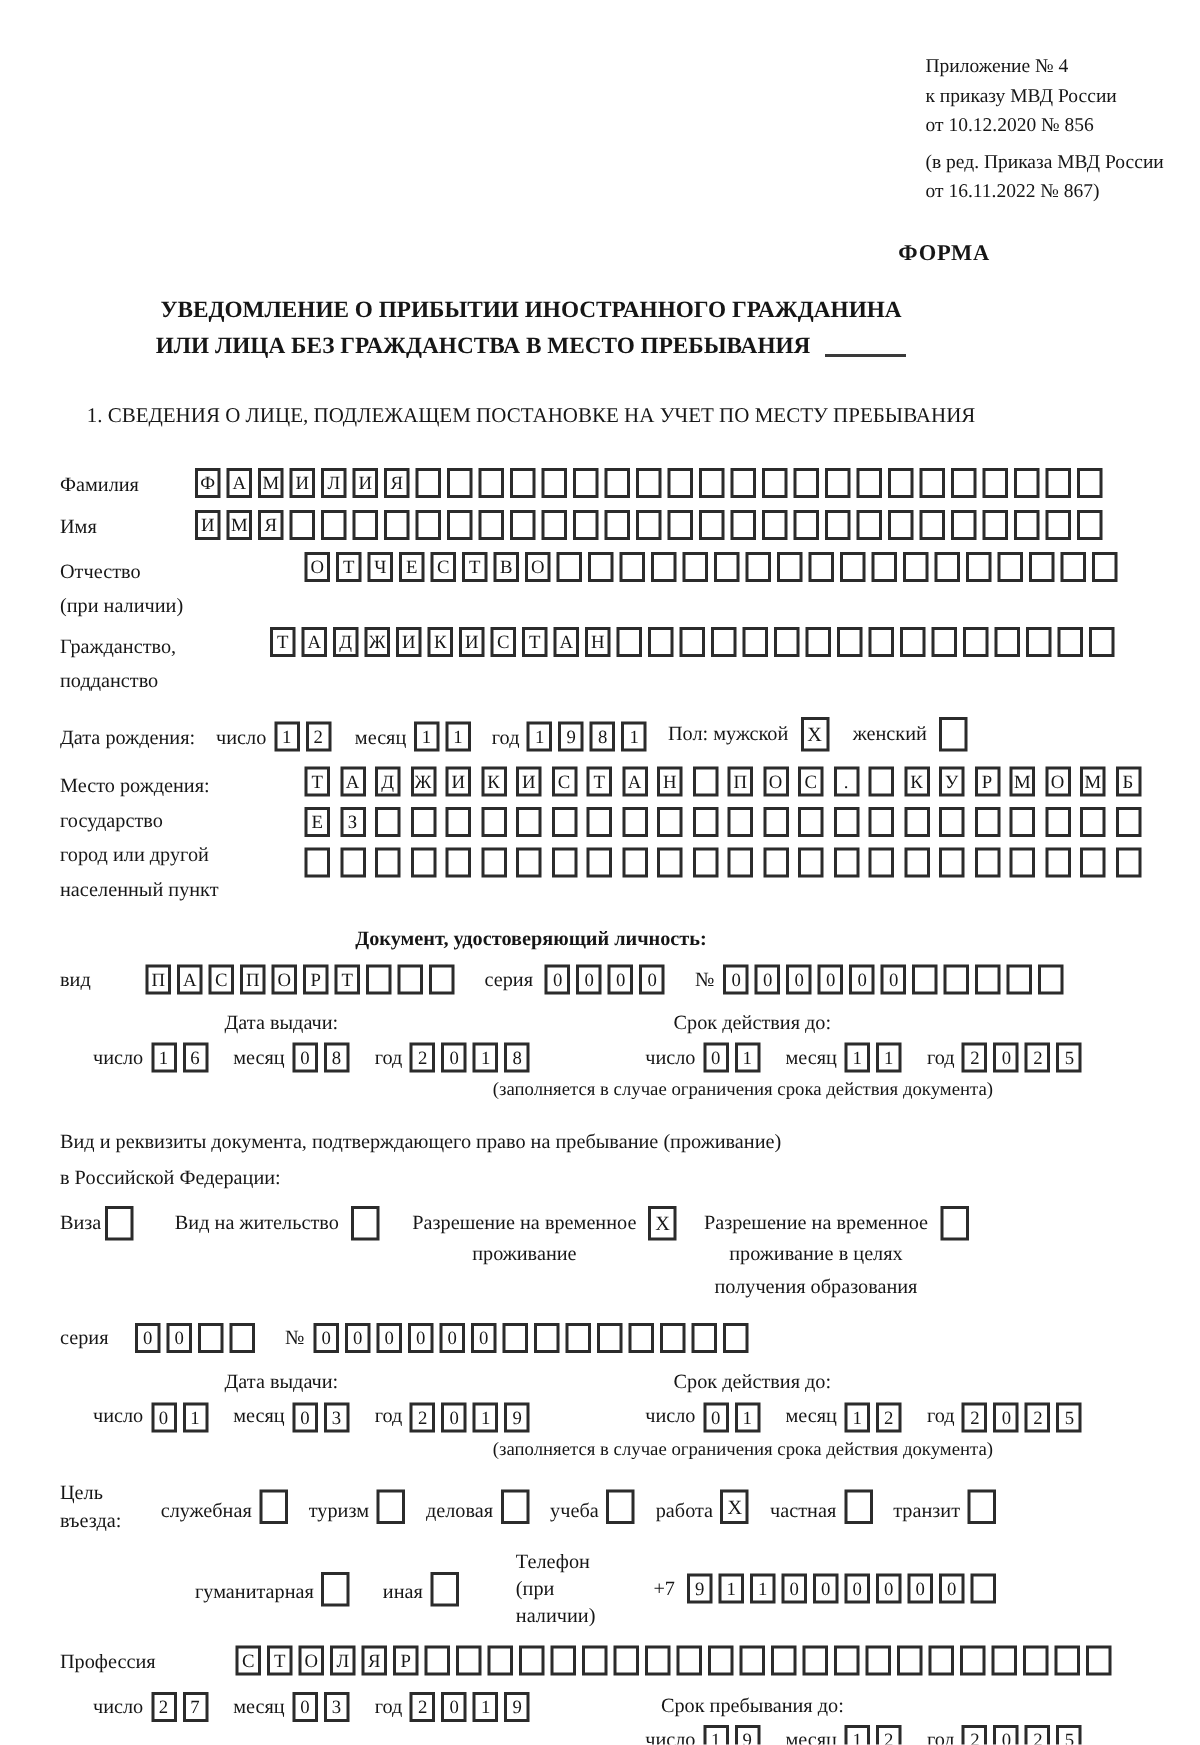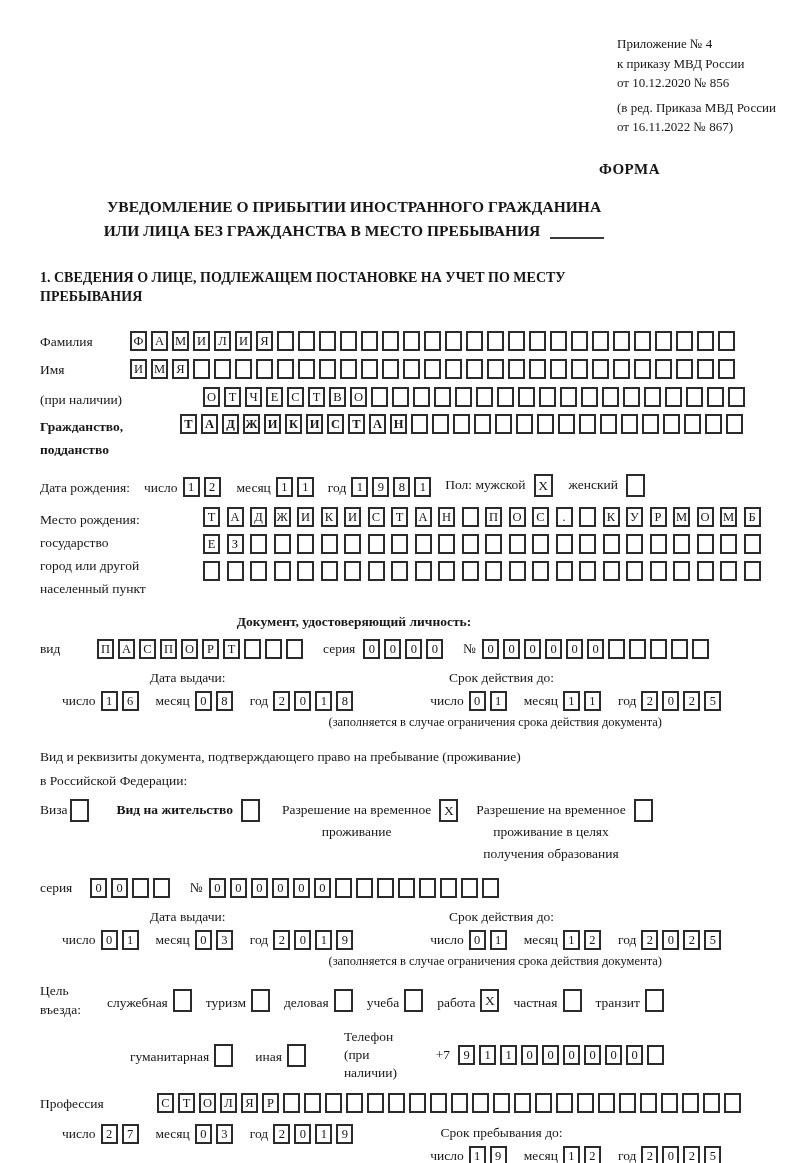--- a/index.html
+++ b/index.html
@@ -11,21 +11,21 @@
   .page{box-sizing:border-box;width:696px;padding:34px 28px 0 40px;position:relative;}
 
   
   .appendix{margin-left:577px;white-space:nowrap;font-size:13px;line-height:1.5;}
   .amendment{margin-left:577px;white-space:nowrap;font-size:13px;line-height:1.5;margin-top:5px;}
   .form-label{text-align:right;padding-right:8px;font-weight:bold;font-size:15px;letter-spacing:.5px;margin-top:22px;}
 
   
   .doc-title{margin-top:16px;text-align:center;font-weight:bold;font-size:15.5px;line-height:1.55;}
   .title-underline{display:inline-block;width:54px;border-bottom:2px solid #3a3a3a;margin-left:10px;transform:translateY(3px);}
-  .section-heading{margin-top:26px;font-weight:bold;font-size:14px;}
+  .section-heading{margin-top:26px;text-align:center;font-weight:normal;font-size:14px;}
 
   
   .frow{display:flex;align-items:flex-start;margin-top:8px;}
   .frow .lbl{flex-shrink:0;padding-top:2px;}
   .lbl-stack div{line-height:1.7;}
   .w90{width:90px;} .w117{width:117px;} .w140{width:140px;} .w163{width:163px;}
 
   
   .cells{white-space:nowrap;font-family:"Liberation Serif","DejaVu Serif",serif;}
   .cell{
@@ -120,26 +120,27 @@
     <div class="cells"><span class="cell">Ф</span><span class="cell">А</span><span class="cell">М</span><span class="cell">И</span><span class="cell">Л</span><span class="cell">И</span><span class="cell">Я</span><span class="cell"></span><span class="cell"></span><span class="cell"></span><span class="cell"></span><span class="cell"></span><span class="cell"></span><span class="cell"></span><span class="cell"></span><span class="cell"></span><span class="cell"></span><span class="cell"></span><span class="cell"></span><span class="cell"></span><span class="cell"></span><span class="cell"></span><span class="cell"></span><span class="cell"></span><span class="cell"></span><span class="cell"></span><span class="cell"></span><span class="cell"></span><span class="cell"></span></div>
   </div>
 
   <div class="frow">
     <div class="lbl w90">Имя</div>
     <div class="cells"><span class="cell">И</span><span class="cell">М</span><span class="cell">Я</span><span class="cell"></span><span class="cell"></span><span class="cell"></span><span class="cell"></span><span class="cell"></span><span class="cell"></span><span class="cell"></span><span class="cell"></span><span class="cell"></span><span class="cell"></span><span class="cell"></span><span class="cell"></span><span class="cell"></span><span class="cell"></span><span class="cell"></span><span class="cell"></span><span class="cell"></span><span class="cell"></span><span class="cell"></span><span class="cell"></span><span class="cell"></span><span class="cell"></span><span class="cell"></span><span class="cell"></span><span class="cell"></span><span class="cell"></span></div>
   </div>
 
   <div class="frow">
     <div class="lbl w163 lbl-stack">
+      <div>Отчество</div>
       <div>(при наличии)</div>
     </div>
     <div class="cells"><span class="cell">О</span><span class="cell">Т</span><span class="cell">Ч</span><span class="cell">Е</span><span class="cell">С</span><span class="cell">Т</span><span class="cell">В</span><span class="cell">О</span><span class="cell"></span><span class="cell"></span><span class="cell"></span><span class="cell"></span><span class="cell"></span><span class="cell"></span><span class="cell"></span><span class="cell"></span><span class="cell"></span><span class="cell"></span><span class="cell"></span><span class="cell"></span><span class="cell"></span><span class="cell"></span><span class="cell"></span><span class="cell"></span><span class="cell"></span><span class="cell"></span></div>
   </div>
 
-  <div class="frow" style="margin-top:2px;font-weight:bold;">
+  <div class="frow" style="margin-top:2px;">
     <div class="lbl w140 lbl-stack">
       <div>Гражданство,</div>
       <div>подданство</div>
     </div>
     <div class="cells"><span class="cell">Т</span><span class="cell">А</span><span class="cell">Д</span><span class="cell">Ж</span><span class="cell">И</span><span class="cell">К</span><span class="cell">И</span><span class="cell">С</span><span class="cell">Т</span><span class="cell">А</span><span class="cell">Н</span><span class="cell"></span><span class="cell"></span><span class="cell"></span><span class="cell"></span><span class="cell"></span><span class="cell"></span><span class="cell"></span><span class="cell"></span><span class="cell"></span><span class="cell"></span><span class="cell"></span><span class="cell"></span><span class="cell"></span><span class="cell"></span><span class="cell"></span><span class="cell"></span></div>
   </div>
 
   <div class="inline-fields" style="margin-top:12px;">
     <span class="dlabel" style="margin-right:14px;">Дата рождения:</span>
     <span class="dlabel">число</span>
@@ -212,21 +213,21 @@
   </div>
 
   <div class="opts">
     <div class="opt opt0">
       <div class="opt-lines">
         <div>Виза</div>
       </div>
       <span class="cell checkbox"></span>
     </div>
     <div class="opt" style="margin-left:10px;">
-      <div class="opt-lines" style="font-weight:bold;">
+      <div class="opt-lines" style="">
         <div>Вид на жительство</div>
       </div>
       <span class="cell checkbox"></span>
     </div>
     <div class="opt" style="margin-left:4px;">
       <div class="opt-lines">
         <div>Разрешение на временное</div>
         <div>проживание</div>
       </div>
       <span class="cell checkbox">X</span>

